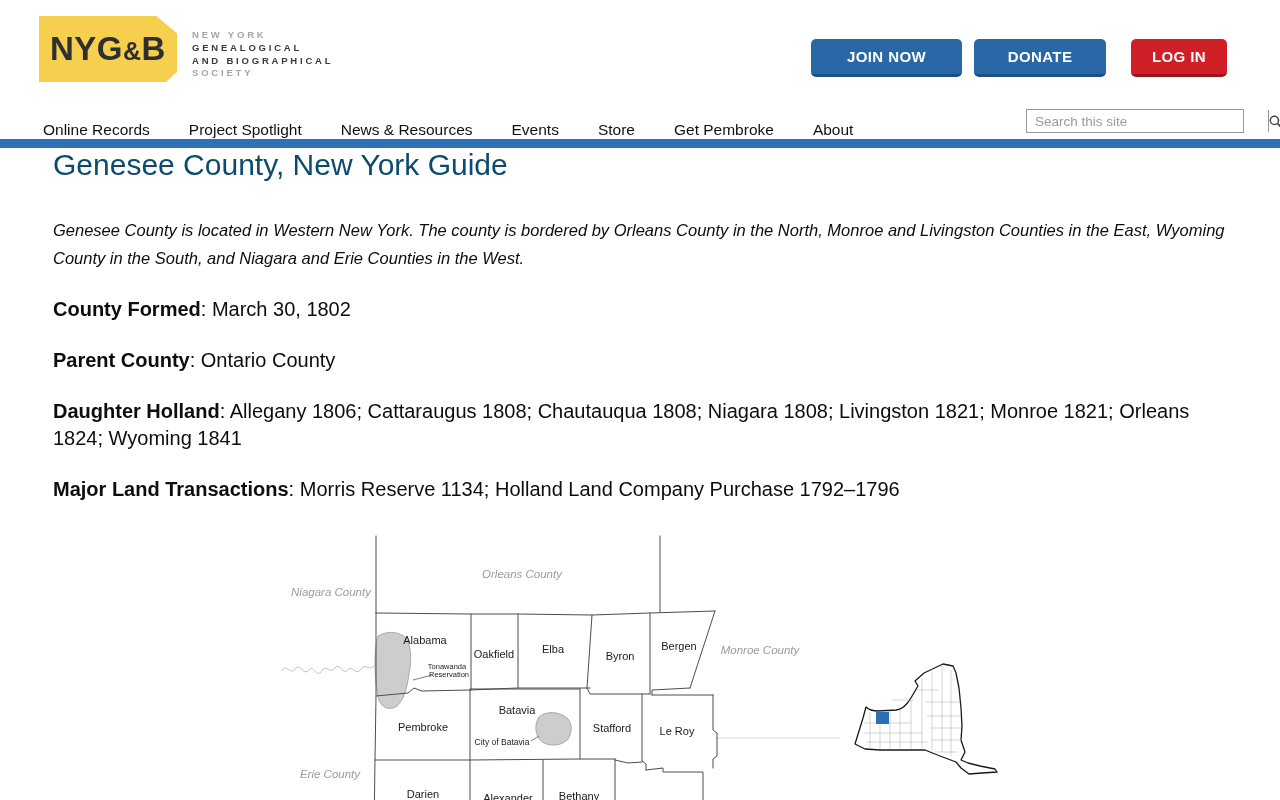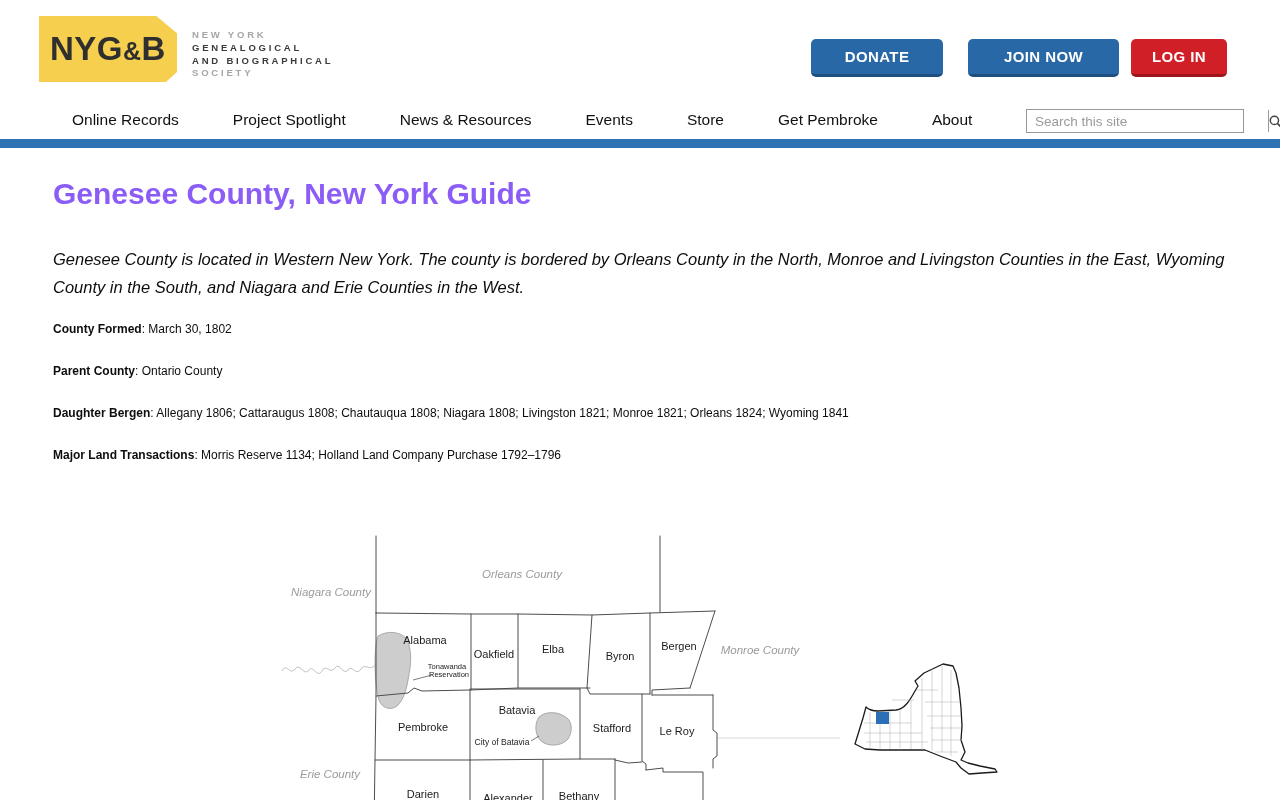--- a/index.html
+++ b/index.html
@@ -23,36 +23,36 @@
   .btn { height:38px; border:none; border-radius:5px; color:#fff; font-weight:700;
          font-size:15px; letter-spacing:.4px; font-family:inherit; cursor:pointer;
          display:flex; align-items:center; justify-content:center; }
   .btn-join   { width:151px; background:#2968A6; border-bottom:3px solid #1D4F80; margin-right:12px; }
   .btn-donate { width:132px; background:#2968A6; border-bottom:3px solid #1D4F80; margin-right:25px; }
   .btn-login  { width:96px;  background:#D01F27; border-bottom:3px solid #9C151B; }
 
   
   .navbar { position:absolute; top:100px; left:0; width:1280px; height:39px; background:#fff; }
   .nav-items { position:absolute; left:43px; top:0; height:39px; display:flex;
-               align-items:center; gap:54px;margin-left:29px; }
+               align-items:flex-end; gap:39px; }
   .nav-item { font-size:15.5px; color:#111; cursor:pointer; white-space:nowrap; }
   .search-box { position:absolute; right:36px; top:9px; width:218px; height:24px;
                 border:1px solid #999; display:flex; background:#fff;gap:48px; }
   .search-input { flex:1; border:0; outline:none; padding:0 8px; font-size:13.5px;
                   color:#444; font-family:inherit; background:transparent; }
   .search-input::placeholder { color:#9a9a9a; }
   .search-btn { width:26px; border:0; border-left:1px solid #999; background:#fff;
                 display:flex; align-items:center; justify-content:center; cursor:pointer; }
   .accent-bar { position:absolute; top:139px; left:0; width:1280px; height:9px; background:#2E72B4; }
 
   
   .article { position:absolute; left:53px; top:148px; width:1172px; }
-  .page-title { padding-top:29px; font-size:30px; line-height:33px; font-weight:700; color:#8b5cf6; }
+  .page-title { font-size:30px; line-height:33px; font-weight:400; color:#0c4a6e; }
   .intro { margin-top:36px; font-style:italic; font-size:16.5px; line-height:27.5px; }
-  .fact { margin-top:15px; font-size:12px; line-height:27px; }
+  .fact { margin-top:24px; font-size:20px; line-height:27px; }
   .fact b { font-weight:700; }
   .fact-daughter { max-width:1140px; }
 
   
   .map-wrap { position:absolute; left:280px; top:530px; width:740px; height:300px; }
   .bline { stroke:#4d4d4d; stroke-width:1; fill:none; stroke-linejoin:round; stroke-linecap:round; }
   .town-label   { font-size:11px; fill:#1a1a1a; text-anchor:middle; }
   .county-label { font-size:11.5px; fill:#9b9b9b; font-style:italic; text-anchor:middle; }
   .tiny-label   { font-size:7.5px; fill:#222; text-anchor:middle; }
   .blob   { fill:#cdcdcd; stroke:#9a9a9a; stroke-width:.8; }
@@ -72,22 +72,22 @@
       <span class="abbr"><span>NYG</span><span class="amp">&amp;</span><span>B</span></span>
     </div>
     <div class="logo-text">
       <div class="dim">NEW YORK</div>
       <div class="dark">GENEALOGICAL</div>
       <div class="dark">AND BIOGRAPHICAL</div>
       <div class="dim">SOCIETY</div>
     </div>
   </div>
   <div class="header-actions">
+    <button class="btn btn-join">JOIN NOW</button>
     <button class="btn btn-donate">DONATE</button>
-    <button class="btn btn-join">JOIN NOW</button>
     <button class="btn btn-login">LOG IN</button>
   </div>
 </div>
 
 <div class="navbar">
   <div class="nav-items">
     <span class="nav-item">Online Records</span>
     <span class="nav-item">Project Spotlight</span>
     <span class="nav-item">News &amp; Resources</span>
     <span class="nav-item">Events</span>
@@ -105,21 +105,21 @@
     </button>
   </div>
 </div>
 <div class="accent-bar"></div>
 
 <div class="article">
   <h1 class="page-title">Genesee County, New York Guide</h1>
   <p class="intro">Genesee County is located in Western New York. The county is bordered by Orleans County in the North, Monroe and Livingston Counties in the East, Wyoming County in the South, and Niagara and Erie Counties in the West.</p>
   <p class="fact"><b>County Formed</b><span>: March 30, 1802</span></p>
   <p class="fact"><b>Parent County</b><span>: Ontario County</span></p>
-  <p class="fact fact-daughter"><b>Daughter Bergen</b><span>: Allegany 1806; Cattaraugus 1808; Chautauqua 1808; Niagara 1808; Livingston 1821; Monroe 1821; Orleans 1824; Wyoming 1841</span></p>
+  <p class="fact fact-daughter"><b>Daughter Holland</b><span>: Allegany 1806; Cattaraugus 1808; Chautauqua 1808; Niagara 1808; Livingston 1821; Monroe 1821; Orleans 1824; Wyoming 1841</span></p>
   <p class="fact"><b>Major Land Transactions</b><span>: Morris Reserve 1134;  Holland Land Company Purchase 1792–1796</span></p>
 </div>
 
 <div class="map-wrap">
 <svg width="740" height="300" viewBox="0 0 740 300">
 
   <path class="river" d="M2,141 C6,132 10,146 15,139 C20,132 24,147 29,140 C33,134 37,149 42,141
        C46,133 50,145 55,138 C59,131 63,146 68,140 C72,134 76,147 81,139
        C85,132 90,143 96,134"></path>
 

